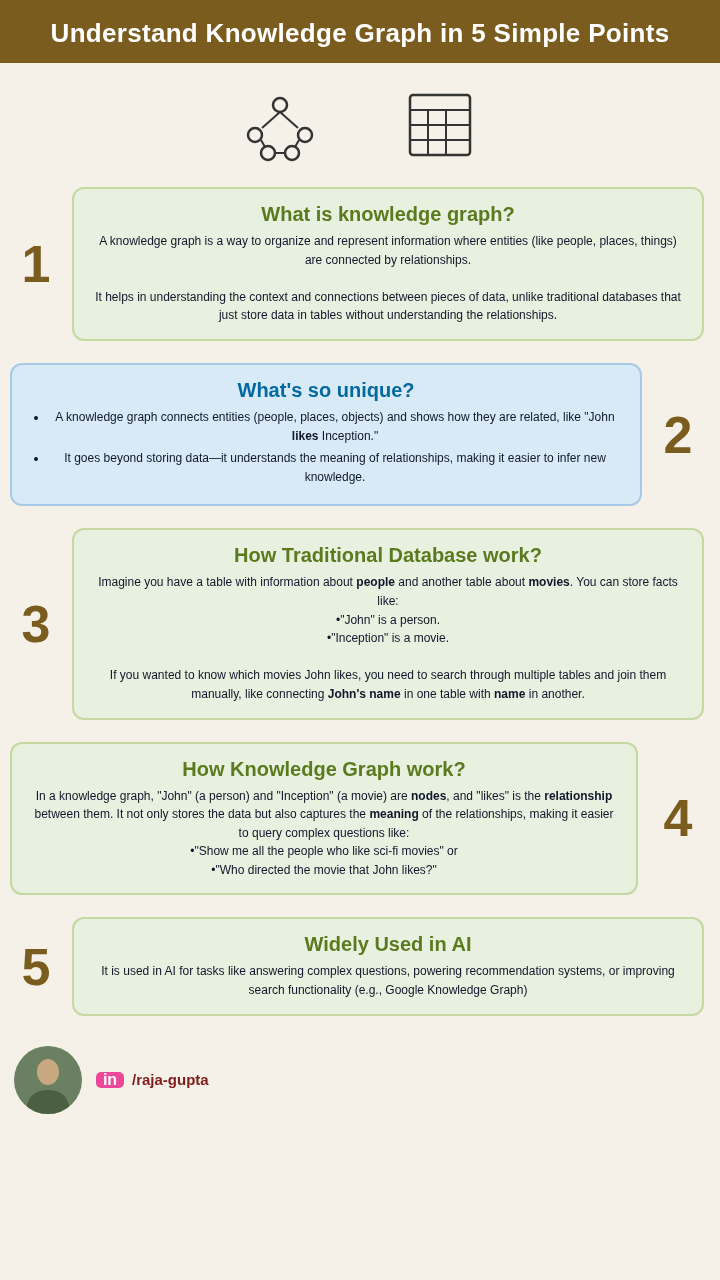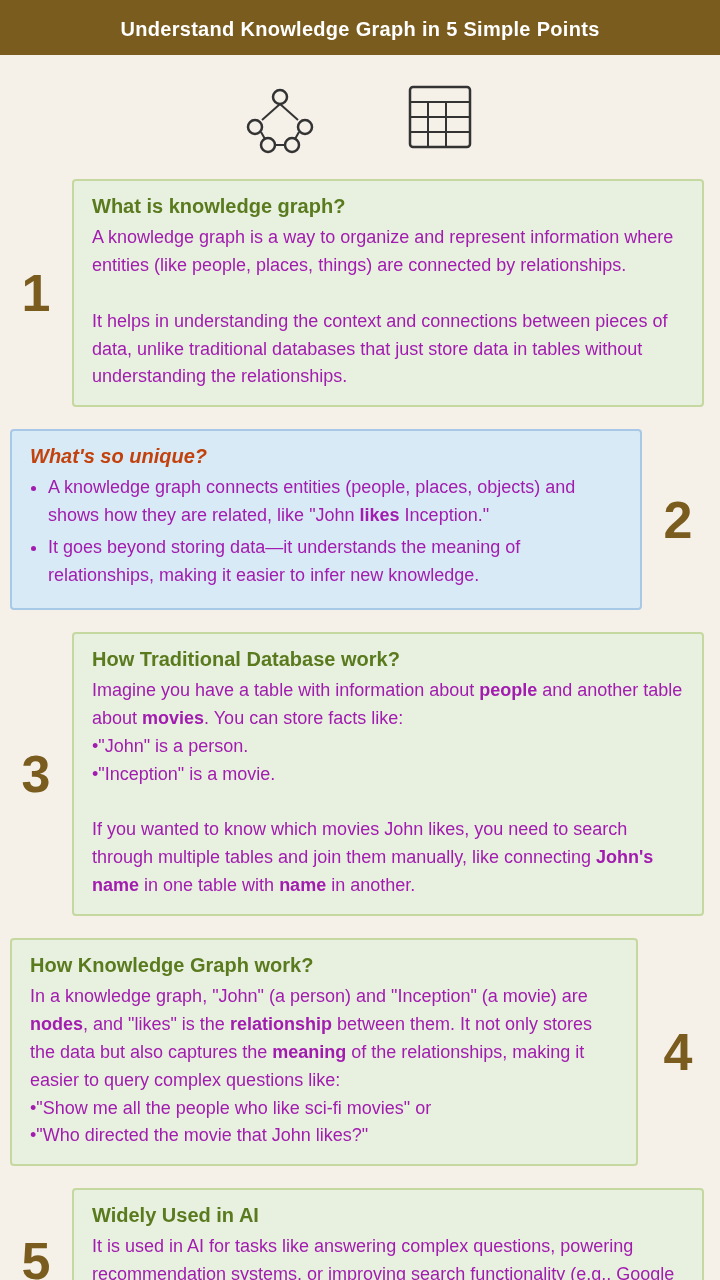--- a/index.html
+++ b/index.html
@@ -12,21 +12,21 @@
     }
 
     
     .header {
       background: #7a5c1e;
       padding: 18px 20px 14px;
       text-align: center;
     }
     .header-title {
       color: #fff;
-      font-size: 20px;
+      font-size: 26px;
       font-weight: bold;
       letter-spacing: 0.3px;
     }
 
     
     .icons-row {
       background: #f5f0e8;
       display: flex;
       justify-content: center;
       align-items: center;
@@ -52,47 +52,47 @@
       font-size: 52px;
       font-weight: bold;
       color: #7a5c1e;
       min-width: 52px;
       text-align: center;
       line-height: 1;
       flex-shrink: 0;
     }
 
     .card {
-      border-radius: 4px;
+      border-radius: 12px;
       padding: 14px 18px 14px 18px;
       flex: 1;
+      text-align: center;
     }
     .card-green {
       background: #e8f0e0;
       border: 2px solid #c5d8a0;
     }
     .card-blue {
       background: #d8eaf5;
       border: 2px solid #a8c8e8;
     }
 
     .card-title {
       font-size: 20px;
       font-weight: bold;
       color: #5a7a1e;
       margin-bottom: 6px;
     }
     .card-blue .card-title {
-      color: #c2410c;
-      font-style: italic;
+      color: #0369a1;
     }
 
     .card-body {
-      font-size: 18px;
-      color: #a21caf;
+      font-size: 12px;
+      color: #0f172a;
       line-height: 1.55;
     }
     .card-body ul {
       padding-left: 18px;
     }
     .card-body ul li {
       margin-bottom: 4px;
     }
     .card-body .bullet-plain {
       margin-bottom: 2px;
@@ -122,22 +122,22 @@
       width: 52px;
       height: 60px;
     }
     .linkedin-row {
       display: flex;
       align-items: center;
       gap: 8px;
     }
     .linkedin-icon {
       width: 28px;
-      height: 24px;
-      background: #15803d;
+      height: 16px;
+      background: #ec4899;
       border-radius: 5px;
       display: flex;
       align-items: center;
       justify-content: center;
       color: white;
       font-weight: bold;
       font-size: 16px;
     }
     .linkedin-handle {
       font-size: 15px;

